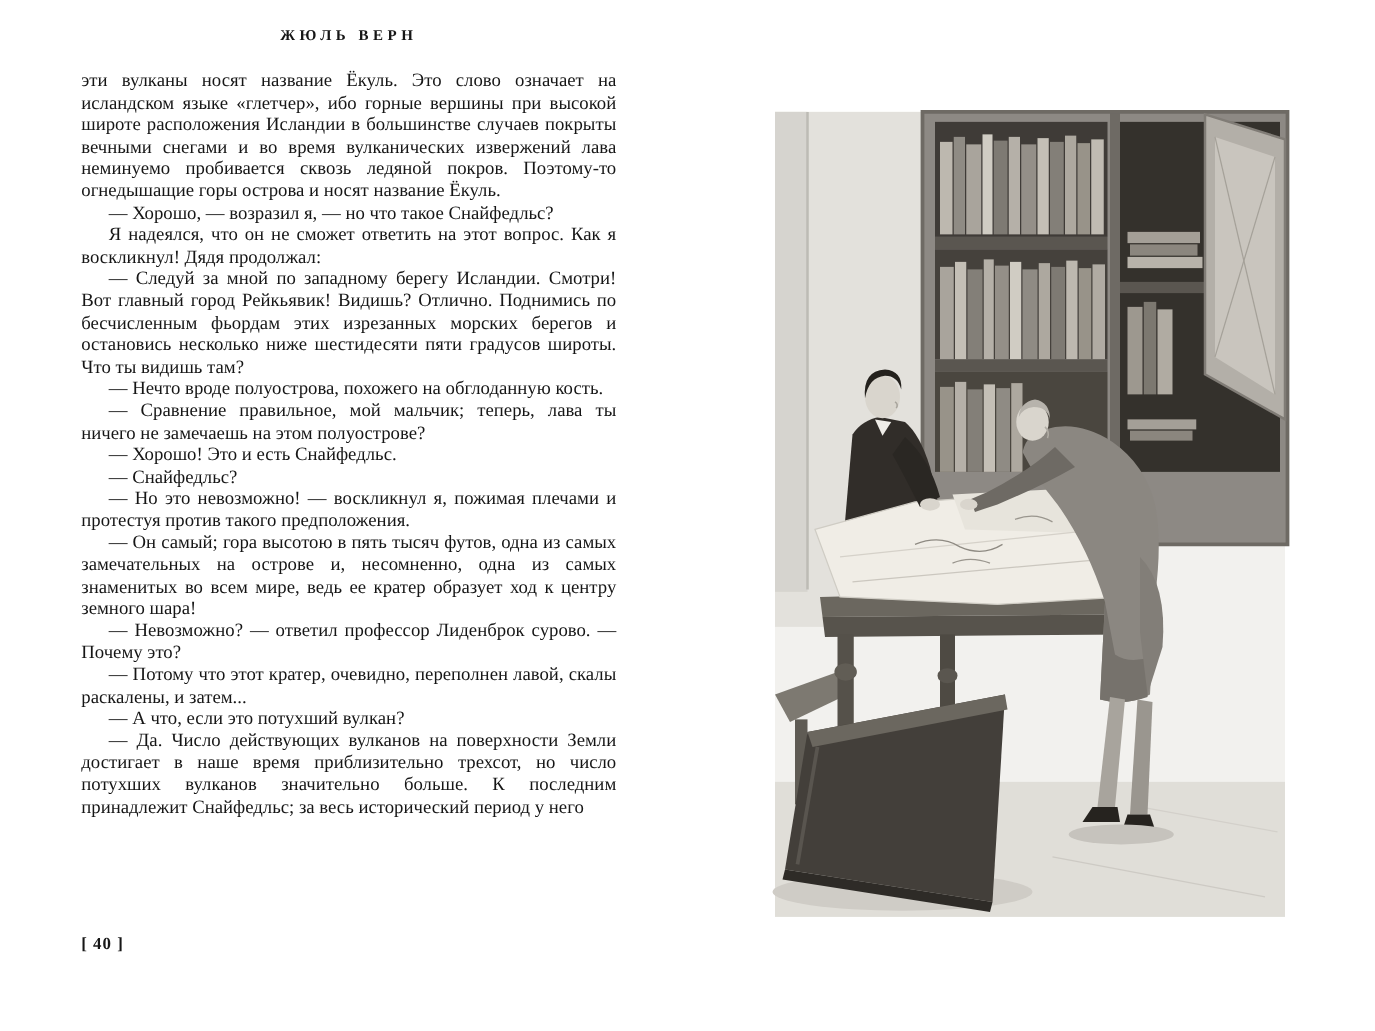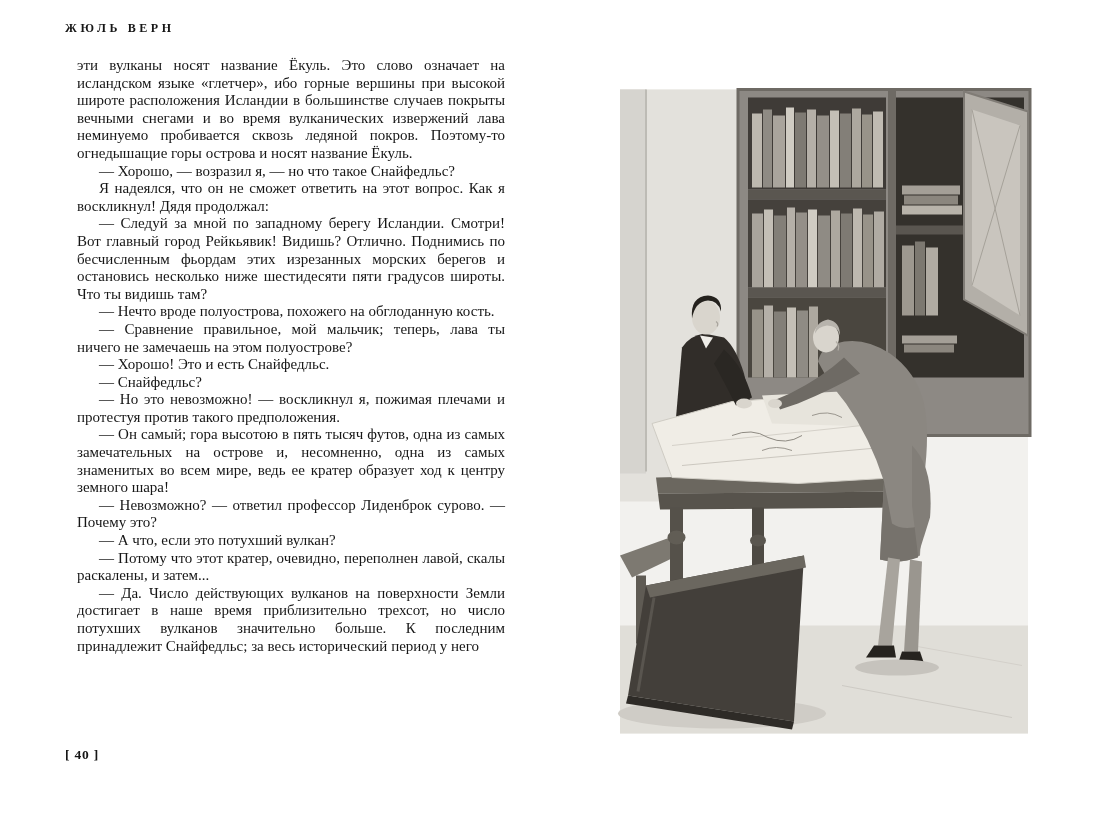--- a/index.html
+++ b/index.html
@@ -6,25 +6,25 @@
   body {
     width: 1100px; height: 825px;
     background: #ffffff;
     position: relative;
     overflow: hidden;
     font-family: "Liberation Serif", "DejaVu Serif", serif;
     color: #161616;
   }
   .running-head {
     position: absolute; left: 65px; top: 21px; width: 428px;
-    text-align: left; font-weight: bold;
+    text-align: center; font-weight: bold;
     font-size: 12px; letter-spacing: 0.30em;
   }
   .text-block {
-    position: absolute; left: 77px; top: 57px; width: 428px;
+    position: absolute; left: 65px; top: 57px; width: 428px;
     font-size: 15px; line-height: 17.6px;
     text-align: justify;
     hyphens: auto; -webkit-hyphens: auto;
   }
   .para { margin: 0; text-indent: 0; }
   .para.indent { text-indent: 22px; }
   .folio {
     position: absolute; left: 65px; top: 747px; width: 428px;
     text-align: left; font-weight: bold; font-size: 13.5px;
     letter-spacing: 0.06em;
@@ -44,22 +44,22 @@
       <p class="para indent">— Хорошо, — возразил я, — но что такое Снайфедльс?</p>
       <p class="para indent">Я надеялся, что он не сможет ответить на этот вопрос. Как я воскликнул! Дядя продолжал:</p>
       <p class="para indent">— Следуй за мной по западному берегу Исландии. Смотри! Вот главный город Рейкьявик! Видишь? Отлично. Поднимись по бесчисленным фьордам этих изрезанных морских берегов и остановись несколько ниже шестидесяти пяти градусов широты. Что ты видишь там?</p>
       <p class="para indent">— Нечто вроде полуострова, похожего на обглоданную кость.</p>
       <p class="para indent">— Сравнение правильное, мой мальчик; теперь, лава ты ничего не замечаешь на этом полуострове?</p>
       <p class="para indent">— Хорошо! Это и есть Снайфедльс.</p>
       <p class="para indent">— Снайфедльс?</p>
       <p class="para indent">— Но это невозможно! — воскликнул я, пожимая плечами и протестуя против такого предположения.</p>
       <p class="para indent">— Он самый; гора высотою в пять тысяч футов, одна из самых замечательных на острове и, несомненно, одна из самых знаменитых во всем мире, ведь ее кратер образует ход к центру земного шара!</p>
       <p class="para indent">— Невозможно? — ответил профессор Лиденброк сурово. — Почему это?</p>
+      <p class="para indent">— Потому что этот кратер, очевидно, переполнен лавой, скалы раскалены, и затем...</p>
       <p class="para indent">— А что, если это потухший вулкан?</p>
-      <p class="para indent">— Потому что этот кратер, очевидно, переполнен лавой, скалы раскалены, и затем...</p>
       <p class="para indent">— Да. Число действующих вулканов на поверхности Земли достигает в наше время приблизительно трехсот, но число потухших вулканов значительно больше. К последним принадлежит Снайфедльс; за весь исторический период у него</p>
     </div>
   <div class="folio">[ 40 ]</div>
 </div>
 
 <div class="illustration">
   <svg viewBox="0 0 424 655" xmlns="http://www.w3.org/2000/svg">
 
     <rect x="8" y="4" width="408" height="644" fill="#f2f1ee"></rect>
 

